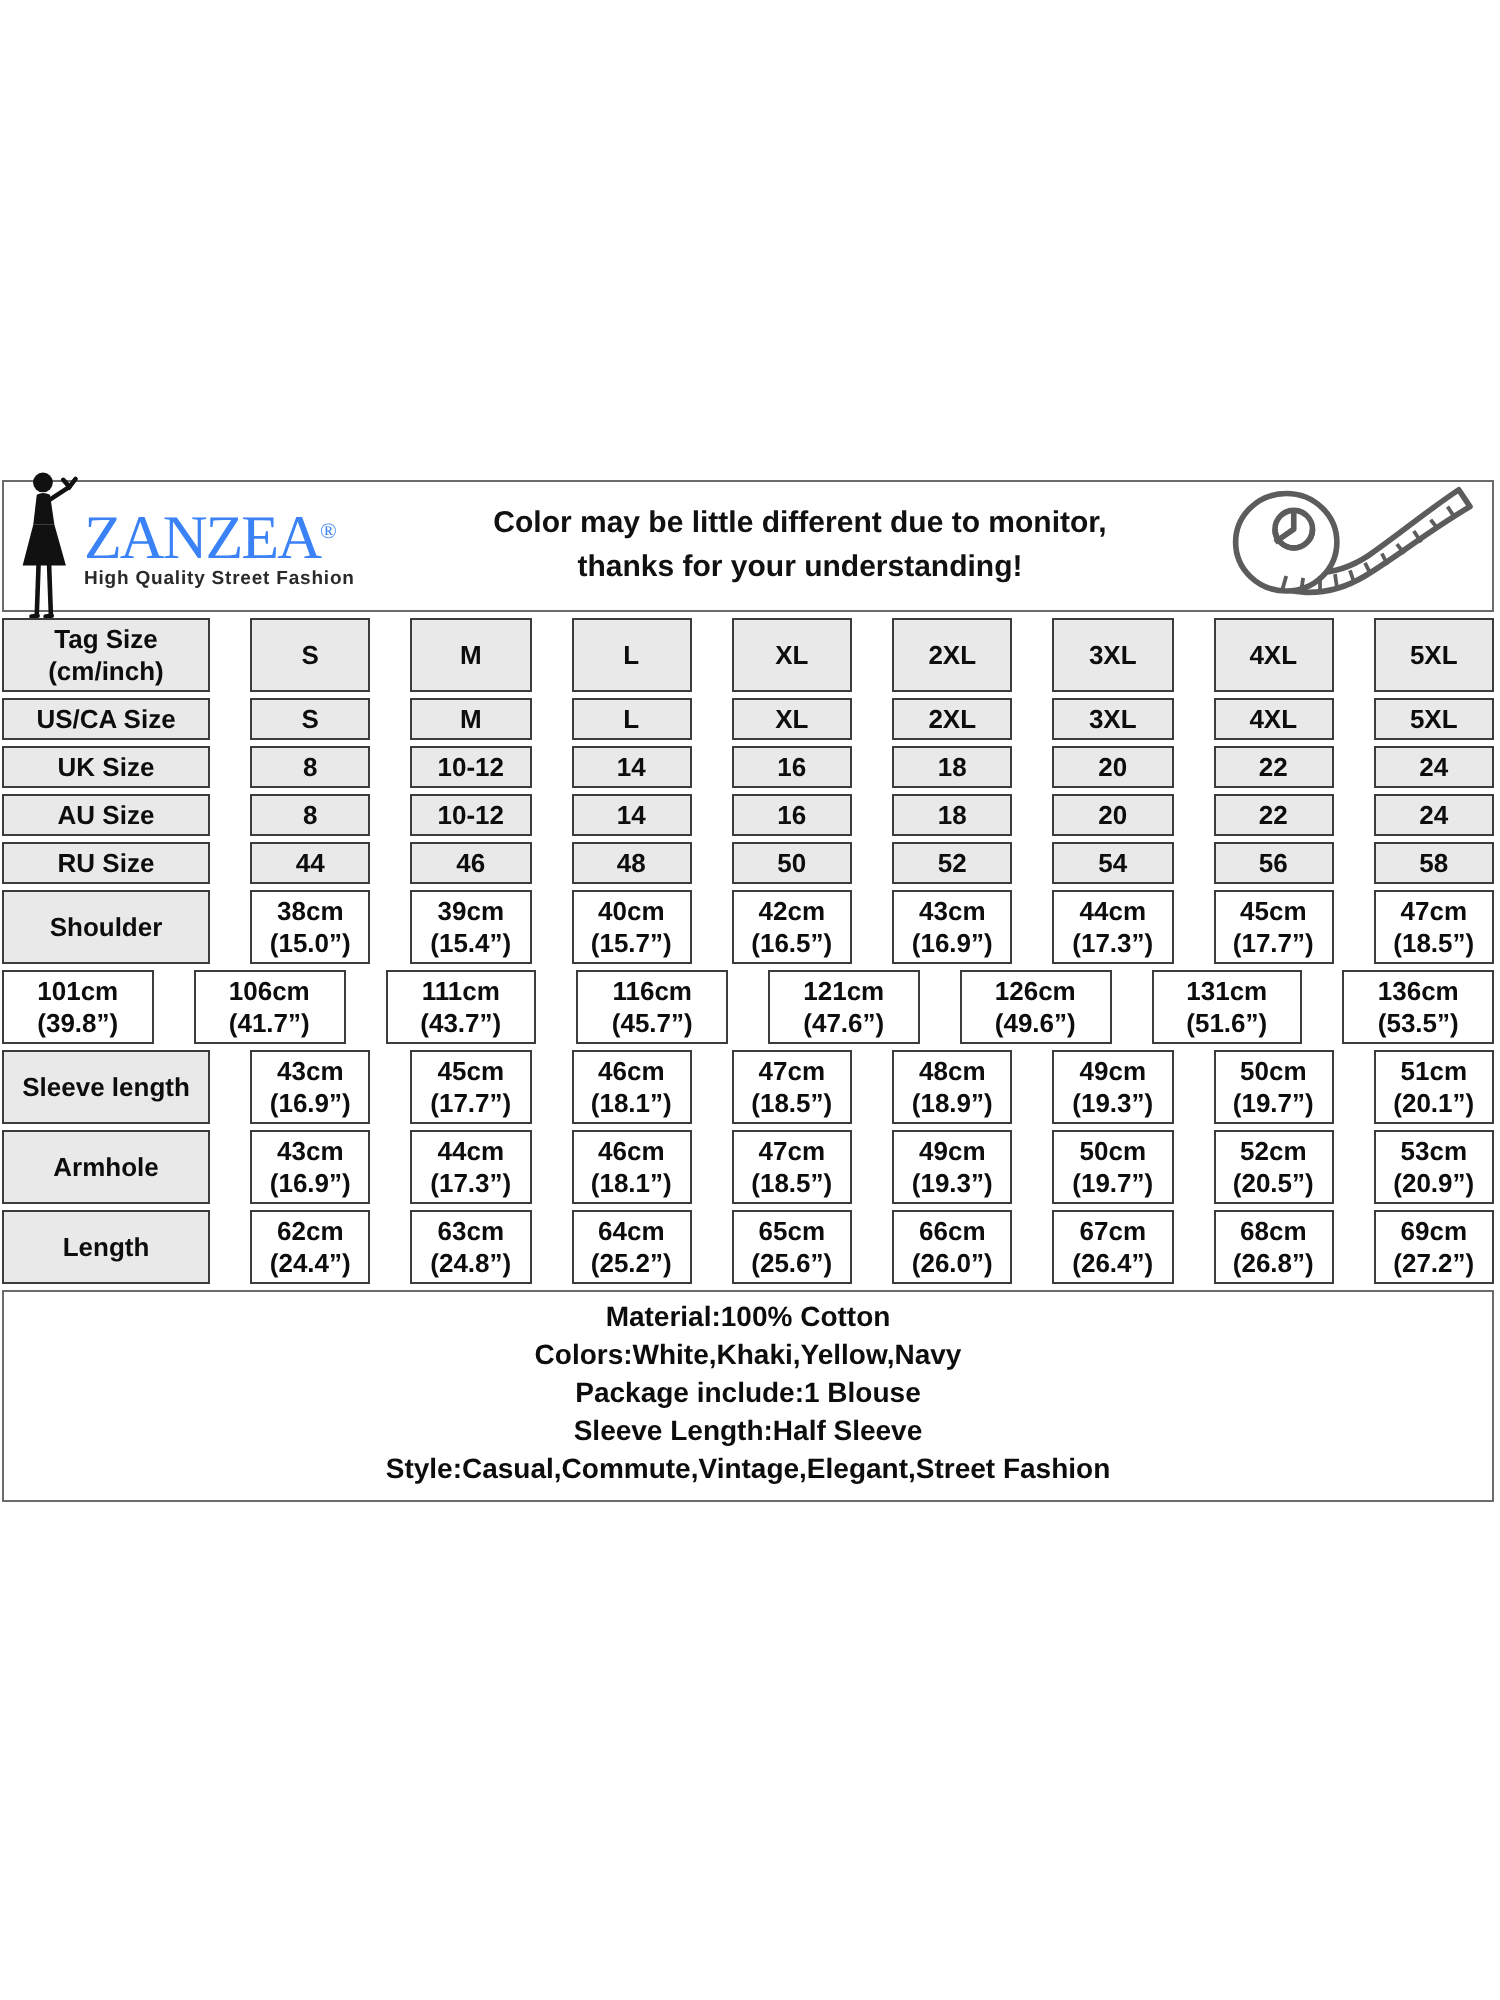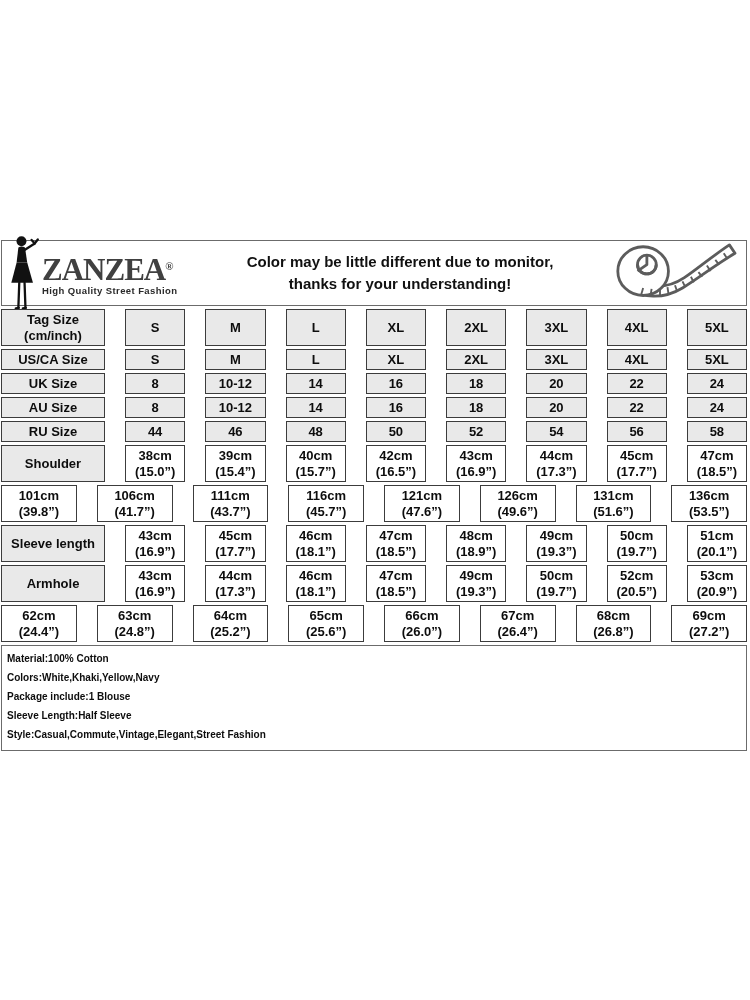--- a/index.html
+++ b/index.html
@@ -27,24 +27,24 @@
   .brand {
     flex: 0 0 190px;
     display: flex;
     align-items: center;
     padding-left: 8px;
   }
   .brand-figure { flex: 0 0 30px; }
   .brand-text { margin-left: 2px; }
   .brand-name {
     font-family: "Liberation Serif", "DejaVu Serif", serif;
-    font-weight: 700;
+    font-weight: 400;
     font-size: 31px;
     line-height: 30px;
-    color: #404040;
+    color: #3b82f6;
     letter-spacing: -1px;
     white-space: nowrap;
   }
   .brand-name sup { font-size: 11px; letter-spacing: 0; vertical-align: 10px; }
   .brand-tagline {
     font-size: 9.5px;
     font-weight: 700;
     color: #2a2a2a;
     letter-spacing: 0.4px;
     margin-top: 0;
@@ -84,24 +84,25 @@
   .cell.label { flex: 0 0 102px; }
   .cell.val { flex: 1 1 0; }
   
   .details {
     border: 1px solid #6b6b6b;
     padding: 3px 5px 6px 5px;
     background: #fff;
   }
   .detail-line {
     font-weight: 700;
-    font-size: 10px;
+    font-size: 14px;
     line-height: 19px;
     color: #0d0d0d;
     white-space: nowrap;
+    text-align: center;
   }
   svg { display: block; }
 </style>
 </head>
 <body>
 
 <div class="sheet">
 
   <div class="banner">
     <div class="brand">
@@ -444,20 +445,23 @@
         <div class="cell val">
           <div>52cm</div>
           <div>(20.5”)</div>
         </div>
         <div class="cell val">
           <div>53cm</div>
           <div>(20.9”)</div>
         </div>
       </div>
       <div class="trow tall">
+        <div class="cell label shaded">
+          <div>Length</div>
+        </div>
         <div class="cell val">
           <div>62cm</div>
           <div>(24.4”)</div>
         </div>
         <div class="cell val">
           <div>63cm</div>
           <div>(24.8”)</div>
         </div>
         <div class="cell val">
           <div>64cm</div>

